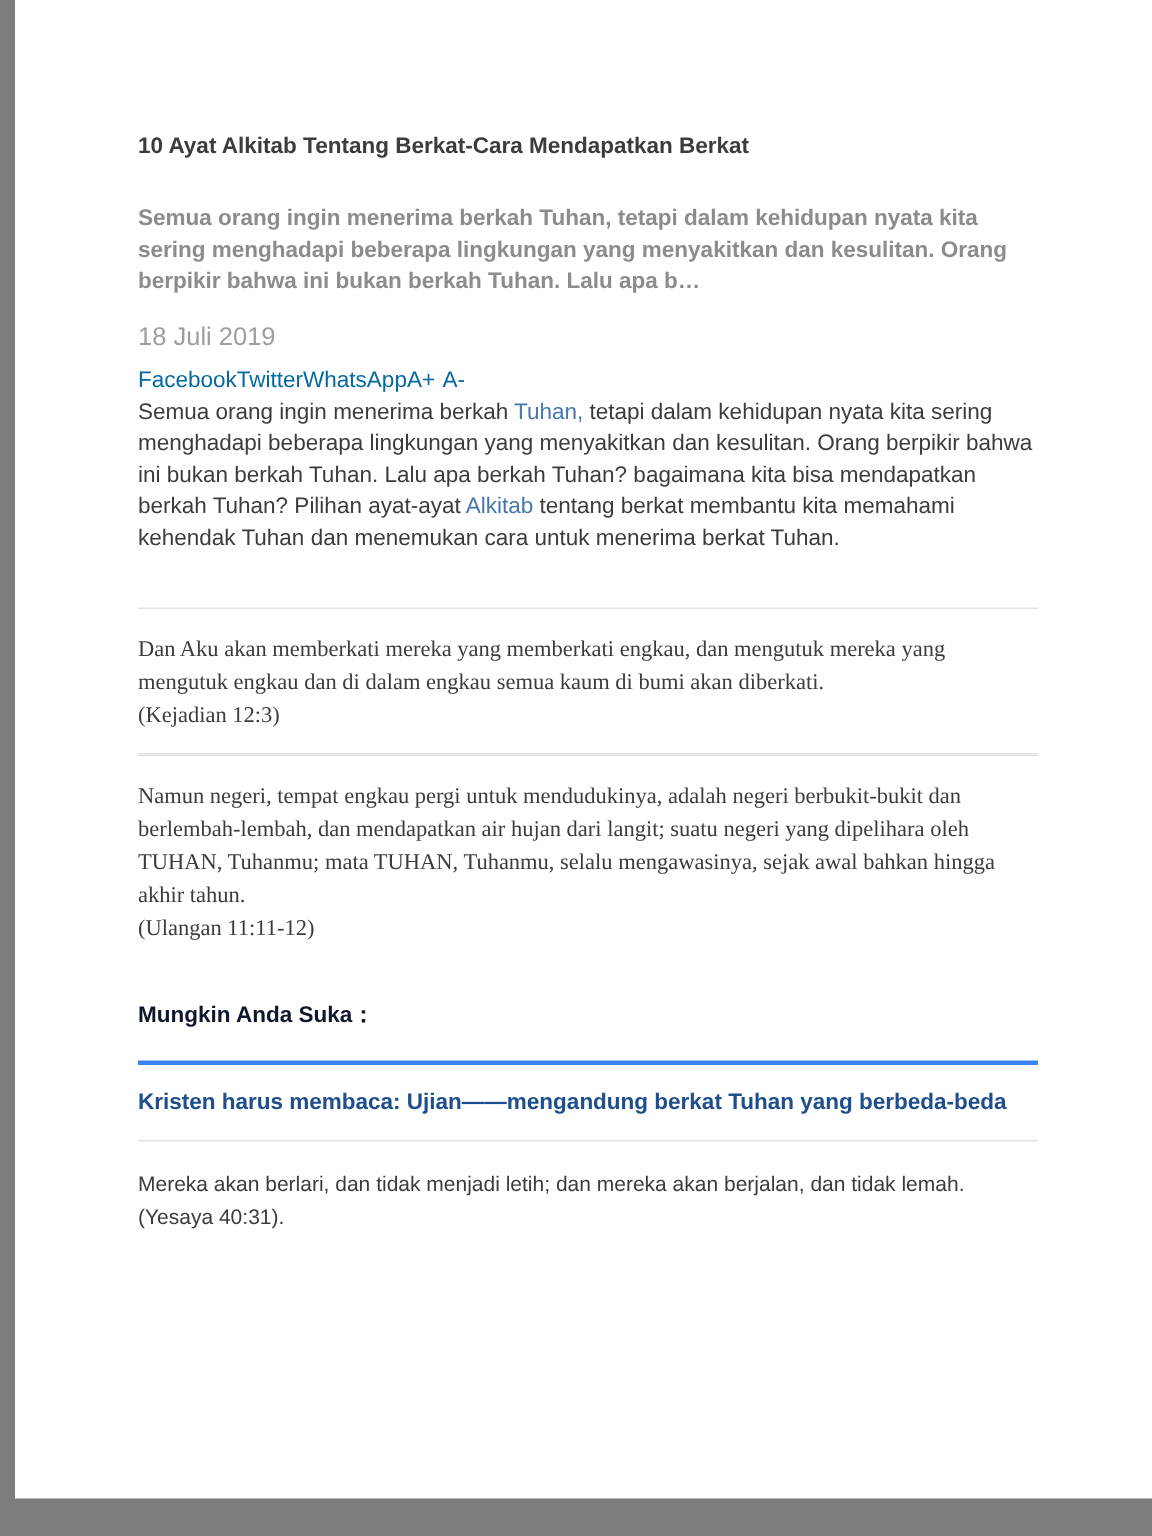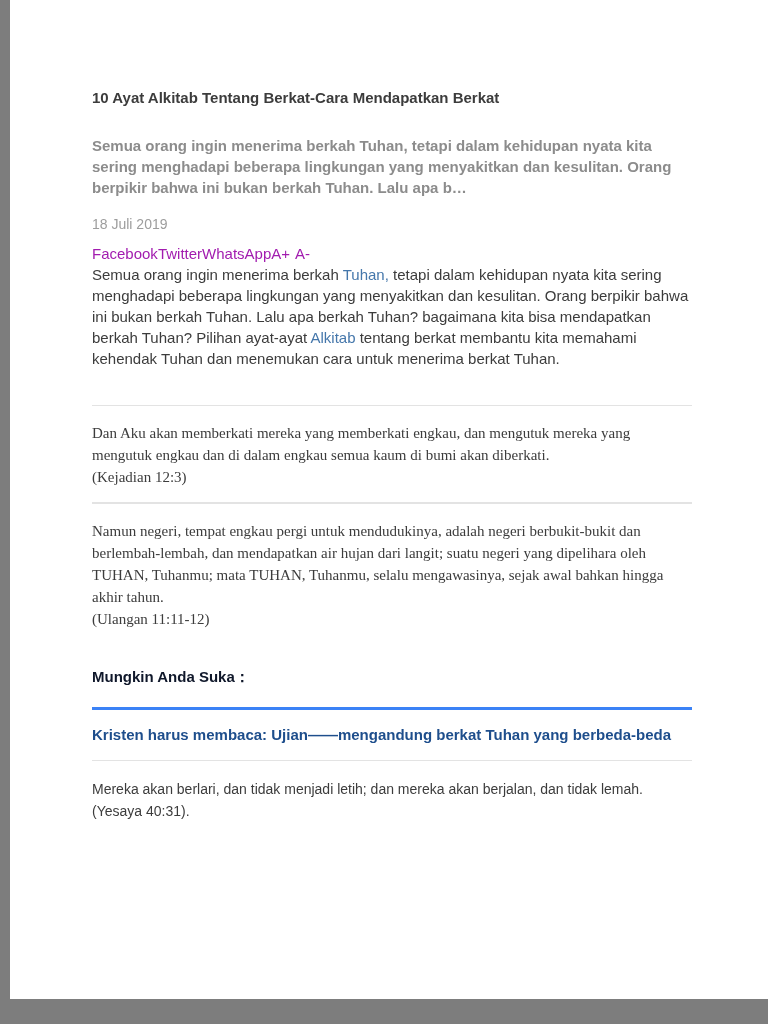--- a/index.html
+++ b/index.html
@@ -28,33 +28,33 @@
     margin-bottom: 27px;
   }
   .article-excerpt {
     font-size: 15px;
     font-weight: bold;
     color: #8c8c8c;
     line-height: 21px;
     margin-bottom: 16px;
   }
   .meta {
-    font-size: 14px;
+    font-size: 17px;
     color: #9d9d9d;
     line-height: 21px;
   }
   .meta-date { margin-bottom: 8px; }
   .meta-readtime { margin-bottom: 10px; }
   .share-bar {
     font-size: 15px;
     color: #3c3c3c;
     line-height: 21px;
   }
   .share-bar a {
-    color: #a21caf;
+    color: #0369a1;
     text-decoration: none;
     cursor: pointer;
   }
   .share-gap { display: inline-block; width: 5px; }
   .intro {
     font-size: 15px;
     color: #3c3c3c;
     line-height: 21px;
     margin-bottom: 36px;
   }

